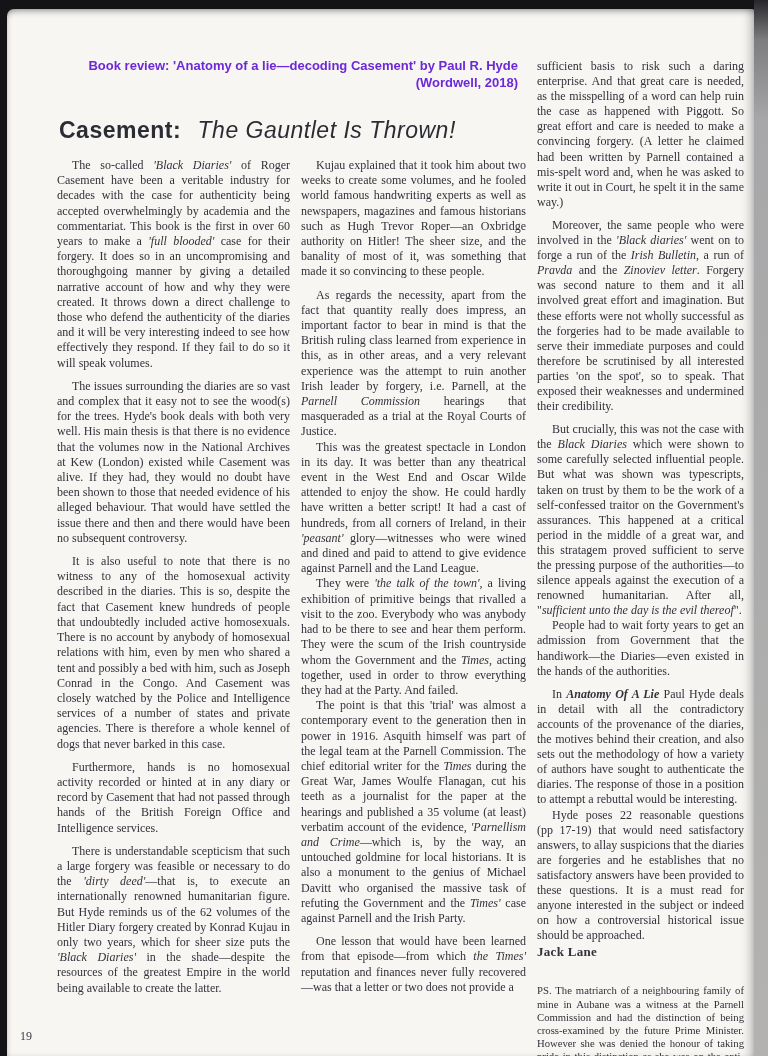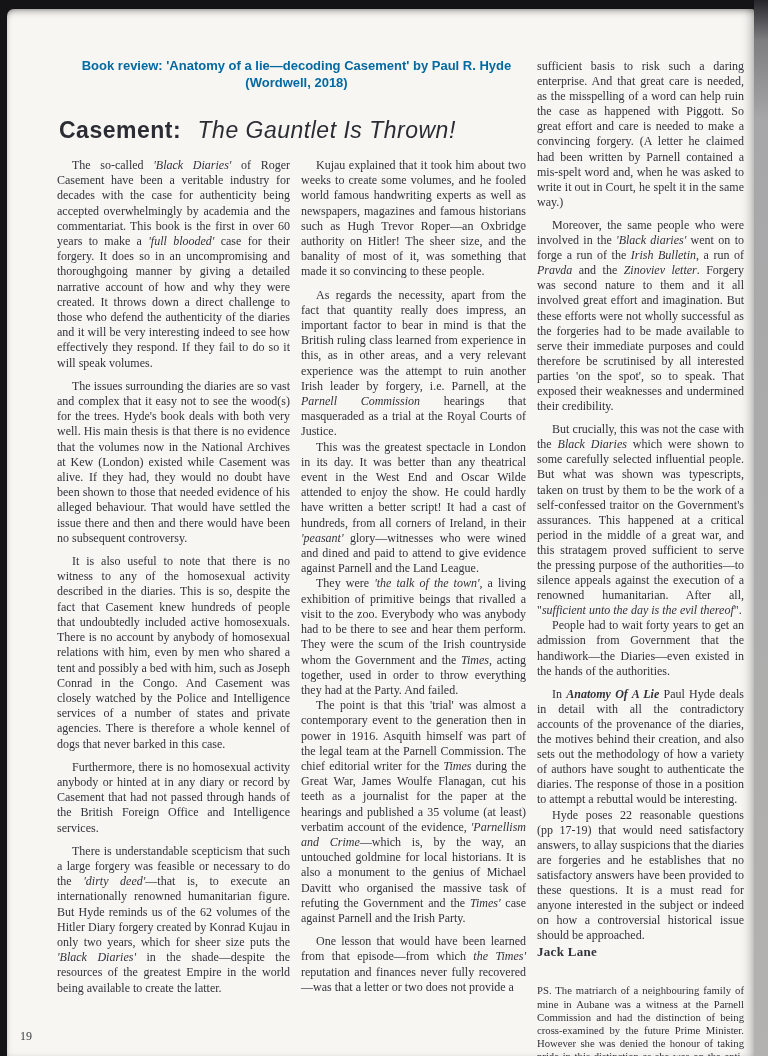--- a/index.html
+++ b/index.html
@@ -22,21 +22,21 @@
     color:#31323a;
   }
   .content{
     position:absolute;top:42px;left:50px;right:10px;
     display:flex;gap:11px;
   }
   .left-block{width:469px;display:flex;flex-direction:column;}
   .review-header{
     font-family:"Liberation Sans",sans-serif;
     font-weight:bold;font-size:13px;line-height:17px;
-    text-align:center;margin:6px 8px 0 18px;color:#0369a1;
+    text-align:right;margin:6px 8px 0 18px;color:#6d28d9;
   }
   .article-title{
     margin:26px 0 14px 2px;white-space:nowrap;
     font-family:"Liberation Sans",sans-serif;color:#2c2d34;
   }
   .article-title .lead{font-weight:bold;font-size:23px;letter-spacing:.5px;margin-top:24px;}
   .article-title .rest{font-style:italic;font-weight:normal;font-size:23px;margin-left:12px;letter-spacing:.5px;}
   .two-cols{display:flex;gap:11px;}
   .col{font-size:12px;line-height:15.2px;}
   .col1{width:233px;}
@@ -69,21 +69,21 @@
       </div>
       <div class="article-title">
         <span class="lead">Casement:</span>
         <span class="rest">The Gauntlet Is Thrown!</span>
       </div>
       <div class="two-cols">
         <div class="col col1">
             <div class="para indent"><span>The so-called </span><span class="it">'Black Diaries'</span><span> of Roger Casement have been a veritable industry for decades with the case for authenticity being accepted overwhelmingly by academia and the commentariat. This book is the first in over 60 years to make a </span><span class="it">'full blooded'</span><span> case for their forgery. It does so in an uncompromising and thoroughgoing manner by giving a detailed narrative account of how and why they were created. It throws down a direct challenge to those who defend the authenticity of the diaries and it will be very interesting indeed to see how effectively they respond. If they fail to do so it will speak volumes.</span></div>
             <div class="para indent gap"><span>The issues surrounding the diaries are so vast and complex that it easy not to see the wood(s) for the trees. Hyde's book deals with both very well.  His main thesis is that there is no evidence that the volumes now in the National Archives at Kew (London) existed while Casement was alive. If they had, they would no doubt have been shown to those that needed evidence of his alleged behaviour. That would have settled the issue there and then and there would have been no subsequent controversy.</span></div>
             <div class="para indent gap"><span>It is also useful to note that there is no witness to any of the homosexual activity described in the diaries. This is so, despite the fact that Casement knew hundreds of people that undoubtedly included active homosexuals.  There is no account by anybody of homosexual relations with him, even by men who shared a tent and possibly a bed with him, such as Joseph Conrad in the Congo. And Casement was closely watched by the Police and Intelligence services of a number of states and private agencies. There is therefore a whole kennel of dogs that never barked in this case.</span></div>
-            <div class="para indent gap"><span>Furthermore, there is no homosexual activity anybody or hinted at in any diary or record by Casement that had not passed through hands of the British Foreign Office and Intelligence services.</span></div>
+            <div class="para indent gap"><span>Furthermore, hands is no homosexual activity recorded or hinted at in any diary or record by Casement that had not passed through hands of the British Foreign Office and Intelligence services.</span></div>
             <div class="para indent gap"><span>There is understandable scepticism that such a large forgery was feasible or necessary to do the </span><span class="it">'dirty deed'</span><span>—that is, to execute an internationally renowned humanitarian figure. But Hyde reminds us of the 62 volumes of the Hitler Diary forgery created by Konrad Kujau in only two years, which for sheer size puts the </span><span class="it">'Black Diaries'</span><span> in the shade—despite the resources of the greatest Empire in the world being available to create the latter.</span></div>
           </div>
         <div class="col col2">
             <div class="para indent"><span>Kujau explained that it took him about two weeks to create some volumes, and he fooled world famous handwriting experts as well as newspapers, magazines and famous historians such as Hugh Trevor Roper—an Oxbridge authority on Hitler! The sheer size, and the banality of most of it, was something that made it so convincing to these people.</span></div>
             <div class="para indent gap"><span>As regards the necessity, apart from the fact that quantity really does impress, an important factor to bear in mind is that the British ruling class learned from experience in this, as in other areas, and a very relevant experience was the attempt to ruin another Irish leader by forgery, i.e. Parnell, at the </span><span class="it">Parnell Commission</span><span> hearings that masqueraded as a trial at the Royal Courts of Justice.</span></div>
             <div class="para indent"><span>This was the greatest spectacle in London in its day. It was better than any theatrical event in the West End and Oscar Wilde attended to enjoy the show.  He could hardly have written a better script! It had a cast of hundreds, from all corners of Ireland, in their </span><span class="it">'peasant'</span><span> glory—witnesses who were wined and dined and paid to attend to give evidence against Parnell and the Land League.</span></div>
             <div class="para indent"><span>They were </span><span class="it">'the talk of the town'</span><span>, a living exhibition of primitive beings that rivalled a visit to the zoo.  Everybody who was anybody had to be there to see and hear them perform.  They were the scum of the Irish countryside whom the Government and the </span><span class="it">Times</span><span>, acting together, used in order to throw everything they had at the Party.  And failed.</span></div>
             <div class="para indent"><span>The point is that this 'trial' was almost a contemporary event to the generation then in power in 1916.  Asquith himself was part of the legal team at the Parnell Commission.  The chief editorial writer for the </span><span class="it">Times</span><span> during the Great War, James Woulfe Flanagan, cut his teeth as a journalist for the paper at the hearings and published a 35 volume (at least) verbatim account of the evidence, </span><span class="it">'Parnellism and Crime</span><span>—which is, by the way, an untouched goldmine for local historians.  It is also a monument to the genius of Michael Davitt who organised the massive task of refuting the Government and the </span><span class="it">Times'</span><span> case against Parnell and the Irish Party.</span></div>
             <div class="para indent gap"><span>One lesson that would have been learned from that episode—from which </span><span class="it">the Times'</span><span> reputation and finances never fully recovered —was that a letter or two does not provide a</span></div>
           </div>

